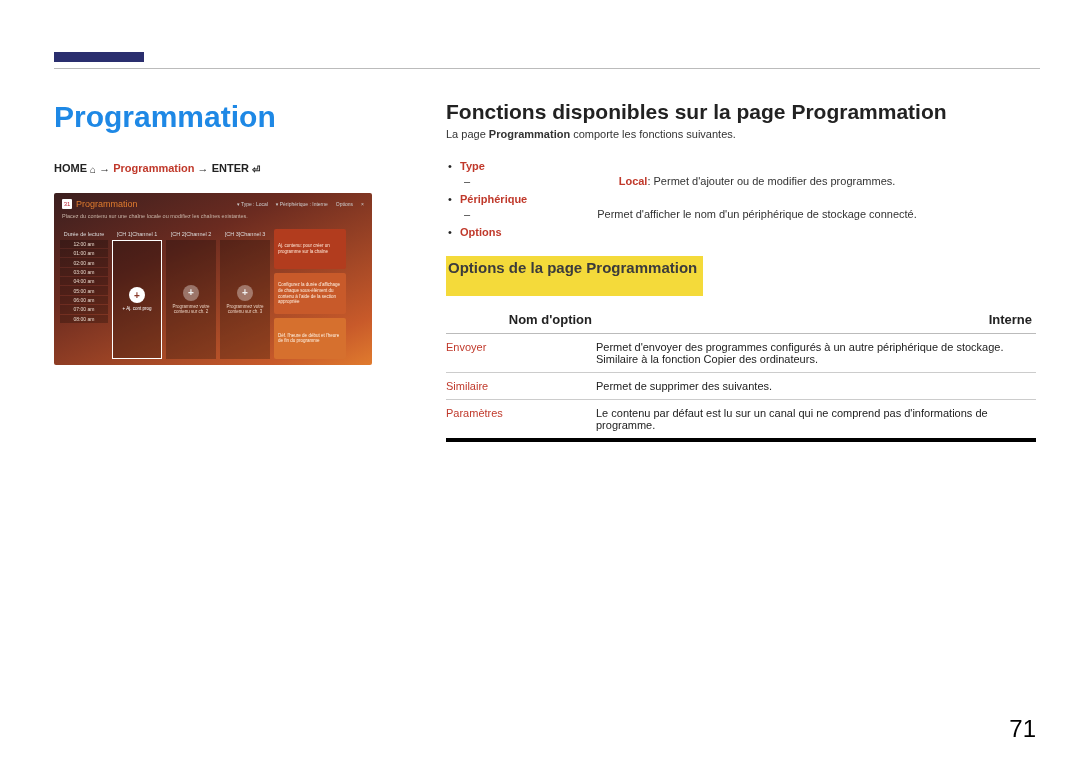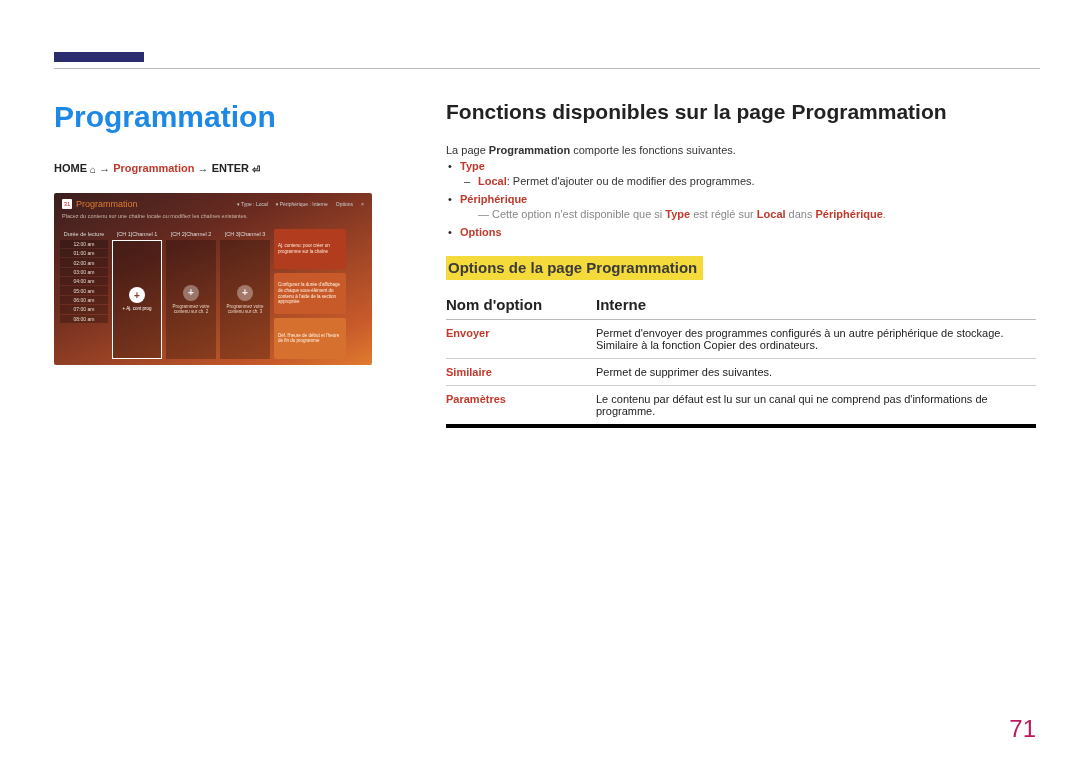--- a/index.html
+++ b/index.html
@@ -85,43 +85,43 @@
   .ss-help-1 { background:#b23c1e; color:#ffe8d8; }
   .ss-help-2 { background:#c85a2a; color:#fff1e2; }
   .ss-help-3 { background:#d6702e; color:#fff4e6; }
 
   .right-col {
     position: absolute;
     top: 100px;
     left: 446px;
     right: 44px;
   }
-  .h2 { font-size: 21px; font-weight:700; color:#222; margin-bottom: 20px;}
-  .intro { font-size: 11px; color:#333; margin-bottom:4px;}
+  .h2 { font-size: 21px; font-weight:700; color:#222; margin-bottom: 4px;}
+  .intro { font-size: 11px; color:#333; margin-bottom:20px;}
   .intro .bold { font-weight:700; }
   ul.feat { list-style:none; margin-left: 0; }
   ul.feat > li { font-size:11px; color:#222; margin-bottom:4px; position:relative; padding-left:14px;}
   ul.feat > li::before { content:"•"; position:absolute; left:2px; top:0; font-size:11px; color:#222;}
   ul.feat > li > .label { color:#c0392b; font-weight:700; }
   ul.sub { list-style:none; margin:3px 0 6px 0; }
-  ul.sub > li { font-size:11px; color:#333; padding-left:18px; position:relative; margin-bottom:2px; }
+  ul.sub > li { font-size:11px; color:#333; padding-left:18px; position:relative; margin-bottom:2px;text-align:center; }
   ul.sub > li::before { content:"‒"; position:absolute; left:4px; top:0; }
   ul.sub .strong { font-weight:700; color:#c0392b; }
   .note { font-size:11px; color:#888; padding-left:32px; position:relative; margin:3px 0 6px 0;}
   .note::before { content:"―"; position:absolute; left:18px; top:0; color:#888;}
   .note .k { color:#c0392b; font-weight:700; }
 
-  .subheading { display:inline-block; background:#f4da3a; color:#3b3b3b; font-weight:700; font-size:15px; padding:3px 6px 4px 2px; margin-top:14px; margin-bottom:10px;}
+  .subheading { display:inline-block; background:#f4da3a; color:#3b3b3b; font-weight:700; font-size:15px; padding:3px 6px 20px 2px; margin-top:14px; margin-bottom:10px;}
   table.opts { width:100%; border-collapse:collapse; font-size:11px;}
-  table.opts th { text-align:left; font-weight:700; color:#222; padding:6px 4px 6px 0; border-bottom:1px solid #bbb; font-size:15px;}
+  table.opts th { text-align:right; font-weight:700; color:#222; padding:6px 4px 6px 0; border-bottom:1px solid #bbb; font-size:13px;}
   table.opts th:first-child { width:150px; }
   table.opts td { vertical-align:top; padding:7px 4px 7px 0; border-bottom:1px solid #ccc;}
-  table.opts td.name { color:#c0392b; font-weight:700;}
+  table.opts td.name { color:#c0392b; font-weight:400;}
   table.opts tr:last-child td { border-bottom:4px solid #000000;}
-  .page-num { position:absolute; bottom:20px; right:44px; font-size:24px; color:#be185d;margin-top:32px; }
+  .page-num { position:absolute; bottom:20px; right:44px; font-size:24px; color:#000000;margin-top:32px; }
 </style>
 </head>
 <body>
 
 <div class="top-accent"></div>
 <div class="top-rule"></div>
 
 <div class="left-col">
   <div class="section-title">Programmation</div>
 
@@ -198,23 +198,23 @@
 
   <ul class="feat">
     <li>
       <span class="label">Type</span>
       <ul class="sub">
         <li><span class="strong">Local</span><span>: Permet d'ajouter ou de modifier des programmes.</span></li>
       </ul>
     </li>
     <li>
       <span class="label">Périphérique</span>
-      <div class="note">
-        <span>Cette option n'est disponible que si </span><span class="k">Type</span><span> est réglé sur </span><span class="k">Local</span><span> dans </span><span class="k">Périphérique</span><span>.</span>
-      </div>
+      <ul class="sub">
+        <li>Permet d'afficher le nom d'un périphérique de stockage connecté.</li>
+      </ul>
     </li>
     <li>
       <span class="label">Options</span>
     </li>
   </ul>
 
   <div class="subheading">Options de la page Programmation</div>
 
   <table class="opts">
     <thead>

